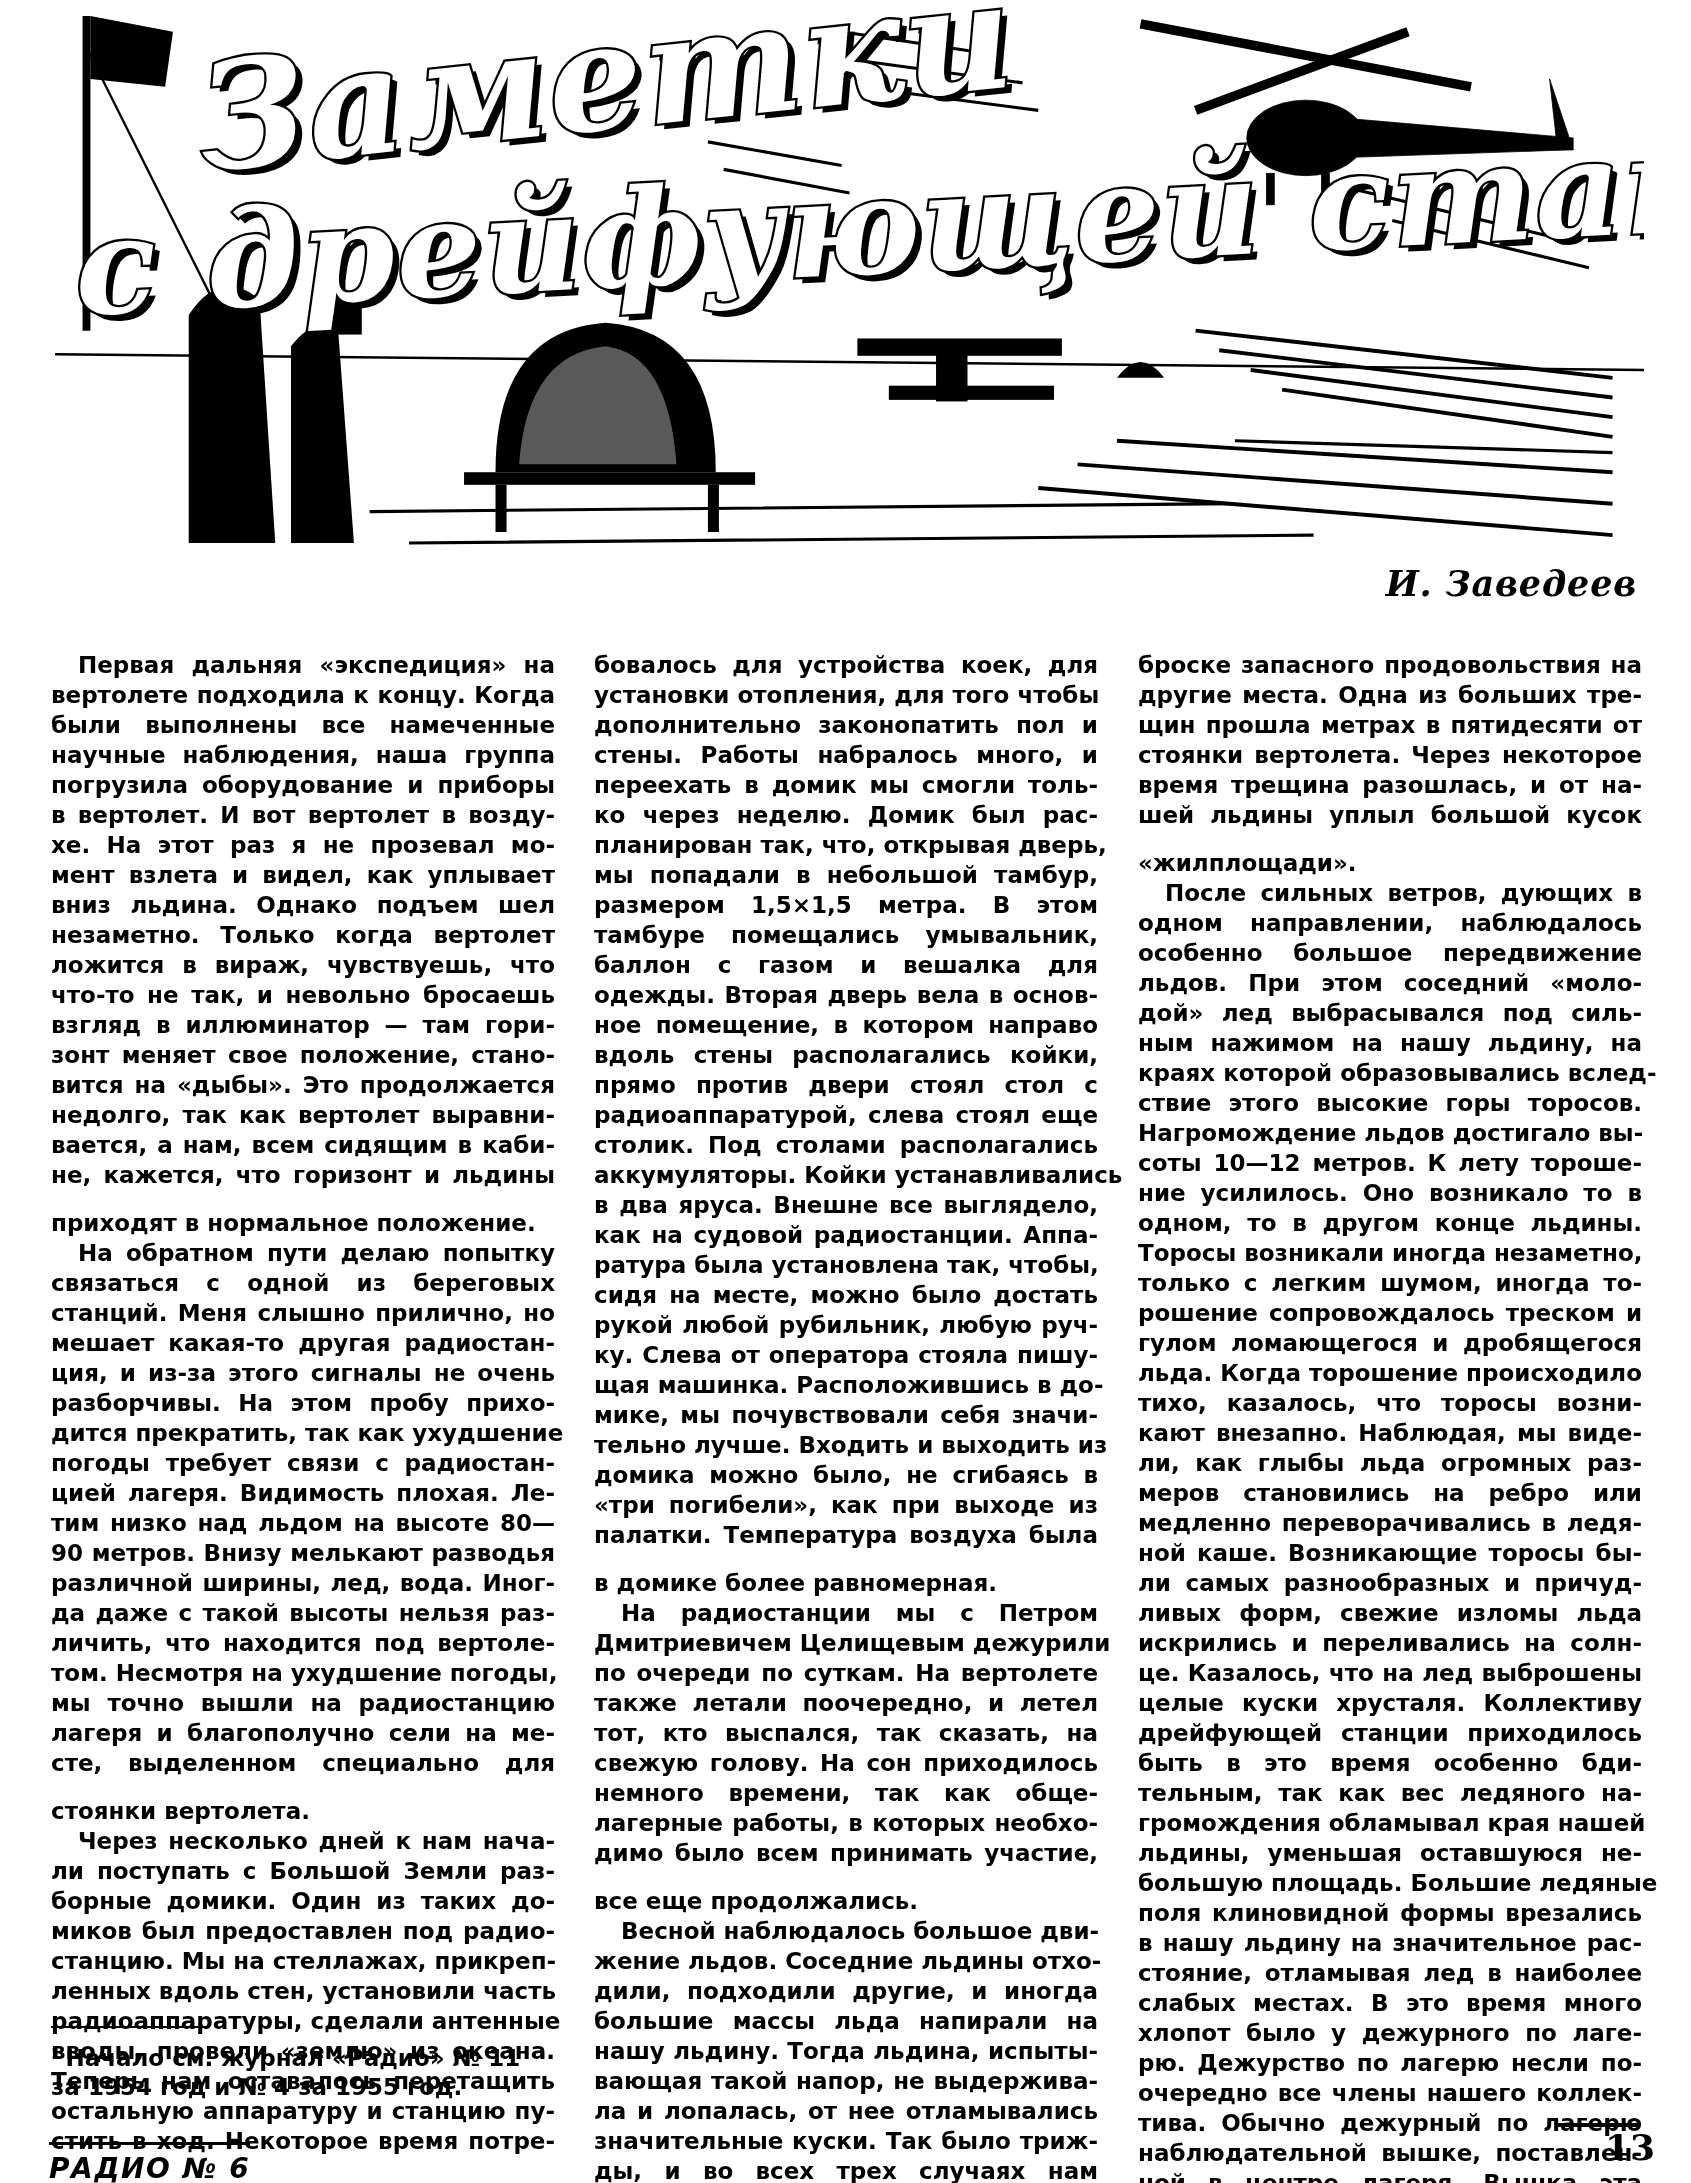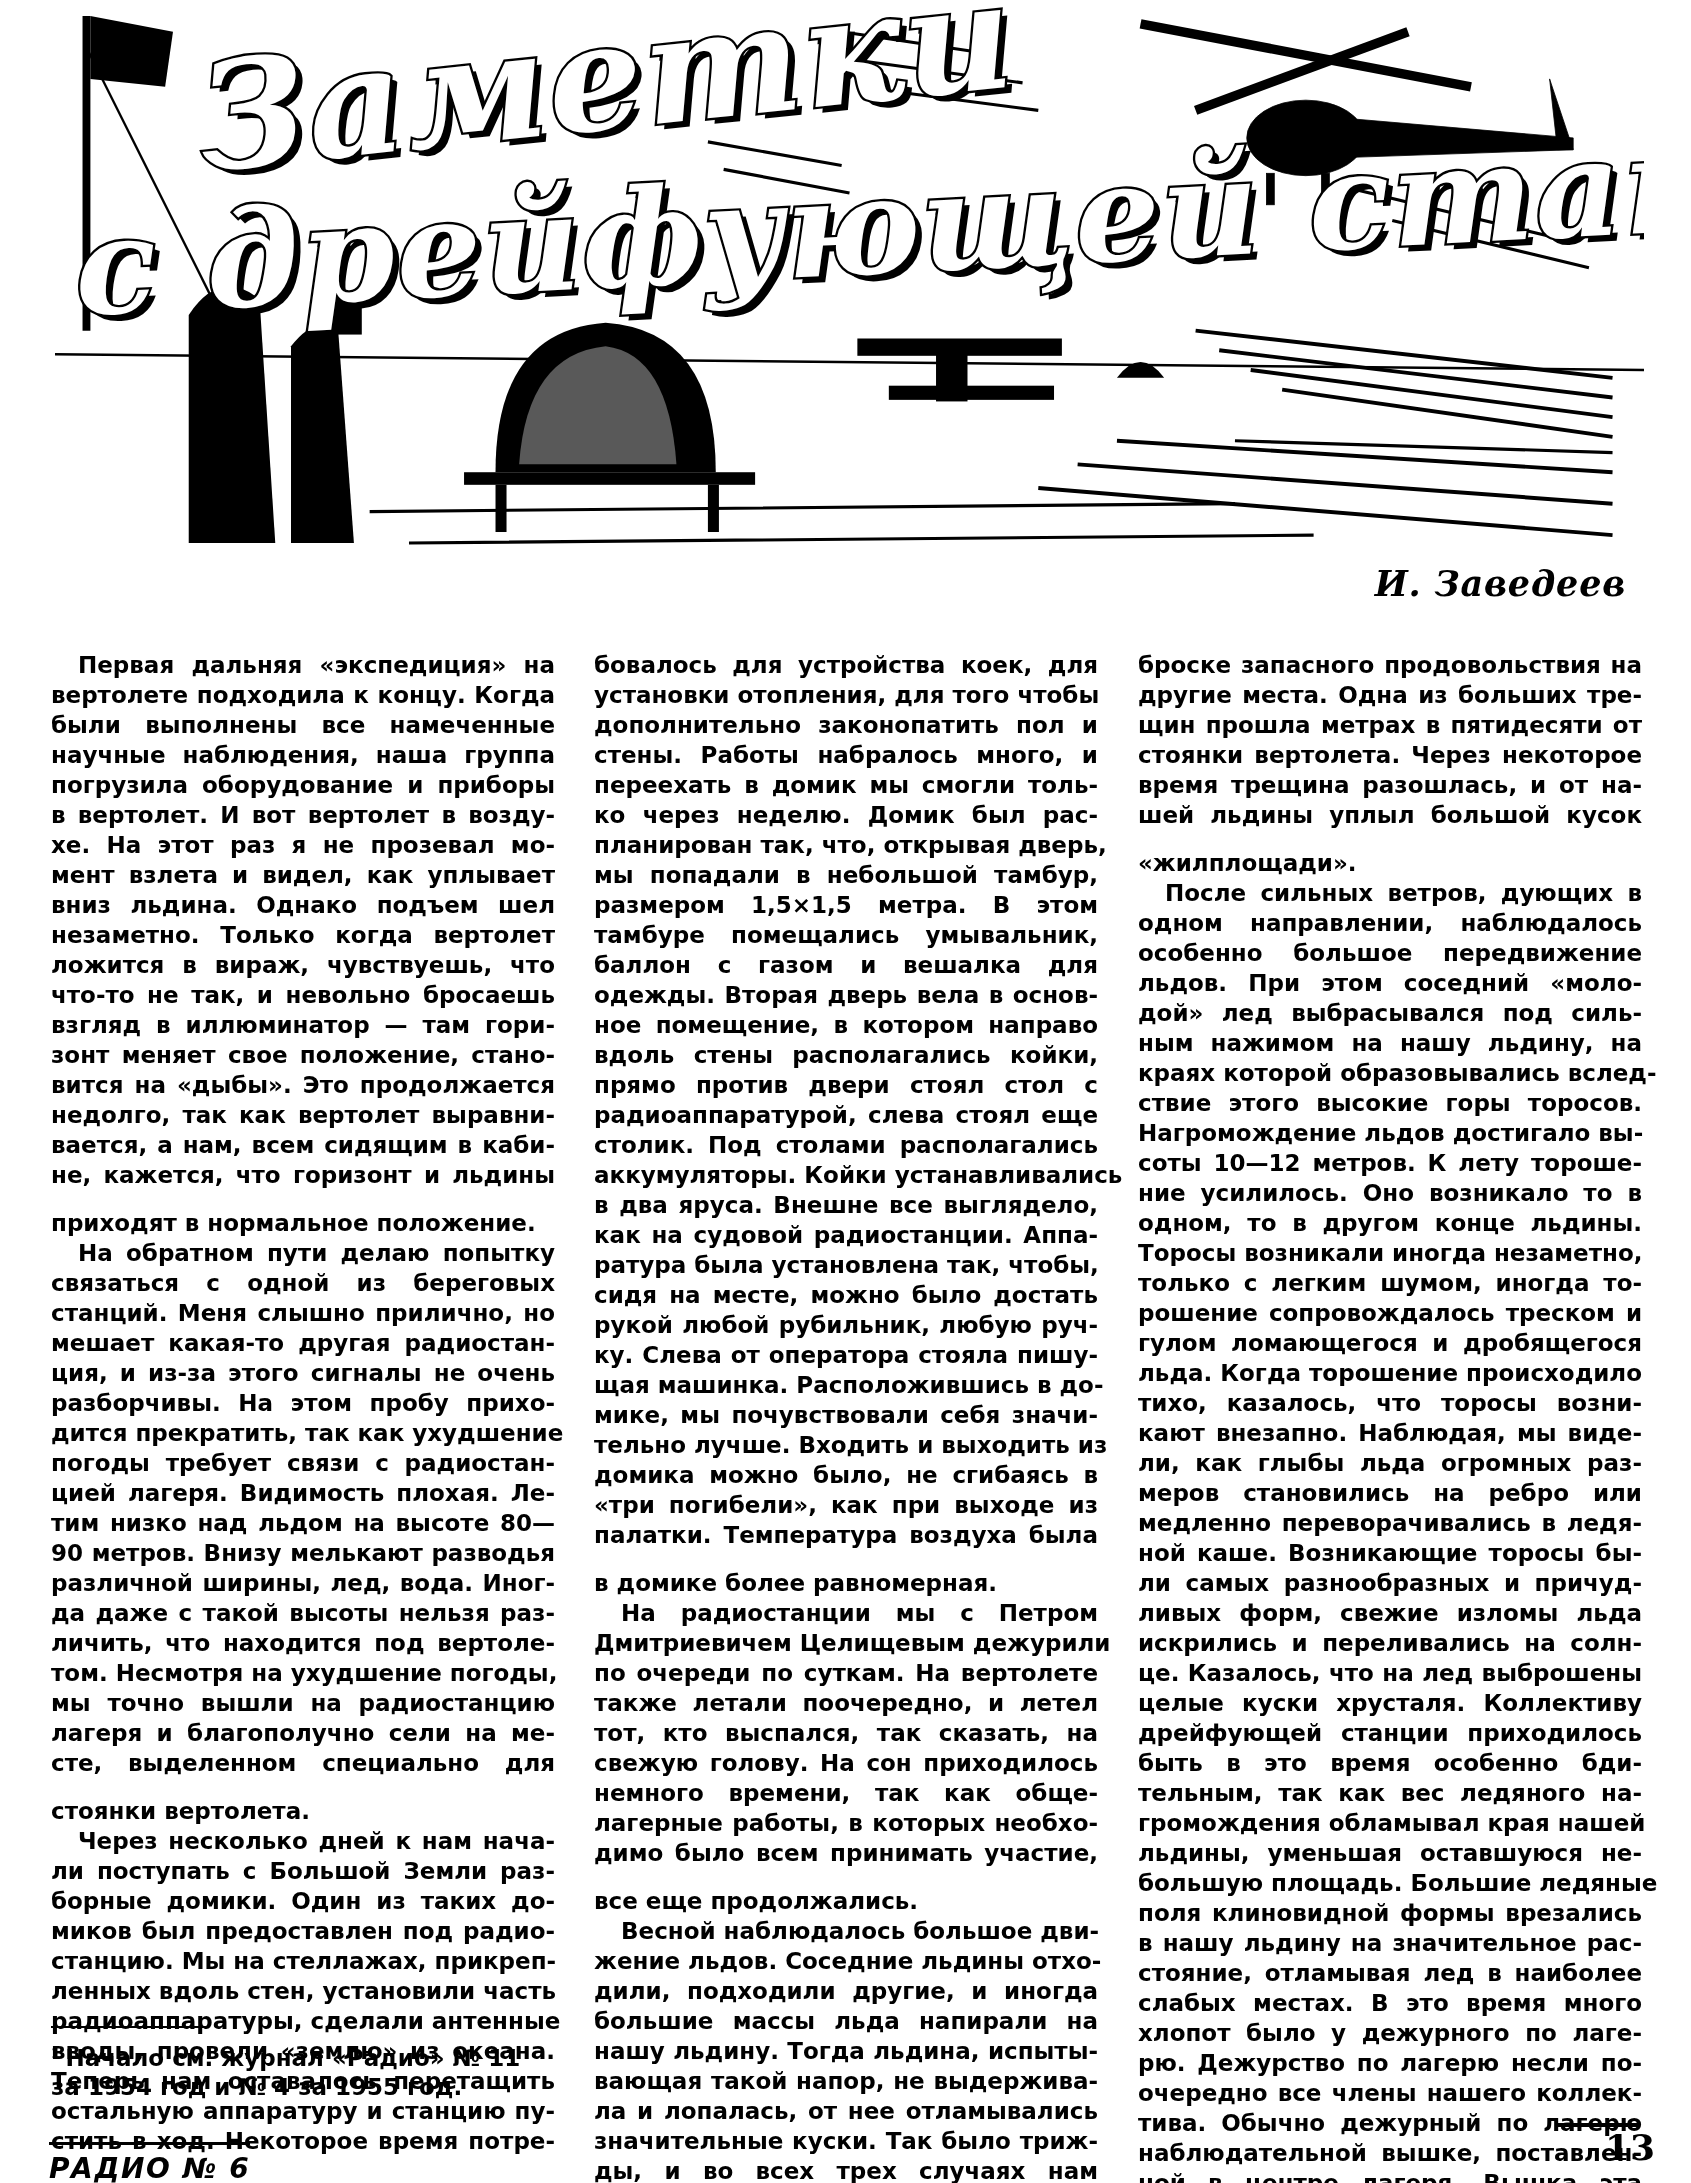--- a/index.html
+++ b/index.html
@@ -8,21 +8,21 @@
 
   
   .illustration { position: absolute; left: 55px; top: 0; width: 1589px; height: 559px; overflow: hidden; }
   .illustration svg { width: 100%; height: 100%; display: block; }
   .title-line { position: absolute; font-family: "DejaVu Serif", serif; font-style: italic; font-weight: bold;
     color: #fff; -webkit-text-stroke: 4.7px #000; paint-order: stroke fill; letter-spacing: 1.6px;
     text-shadow: 6.3px 6.3px 0 #000; white-space: nowrap; }
   .title-1 { left: 153px; top: 31px; font-size: 149px; transform: rotate(-6deg); transform-origin: left bottom; }
   .title-2 { left: 23.6px; top: 189px; font-size: 134px; transform: rotate(-3deg); transform-origin: left bottom; }
 
-  .author { position: absolute; right: 66px; top: 563px; font-family: "DejaVu Serif", serif; font-style: italic;
+  .author { position: absolute; right: 55px; top: 563px; font-family: "DejaVu Serif", serif; font-style: italic;
     font-weight: bold; font-size: 35px; letter-spacing: 0.8px; }
 
   
   .col { position: absolute; top: 650px; width: 504px; font-family: "DejaVu Sans", sans-serif; font-weight: bold;
     font-size: 23px; line-height: 30px; text-align: justify; }
   .col1 { left: 51px; }
   .col2 { left: 594px; }
   .col3 { left: 1138px; }
   .line { display: block; text-align: justify; text-align-last: justify; white-space: nowrap; height: 30px; overflow: visible; }
   .line.last { text-align-last: left; margin-top: 18px; }

